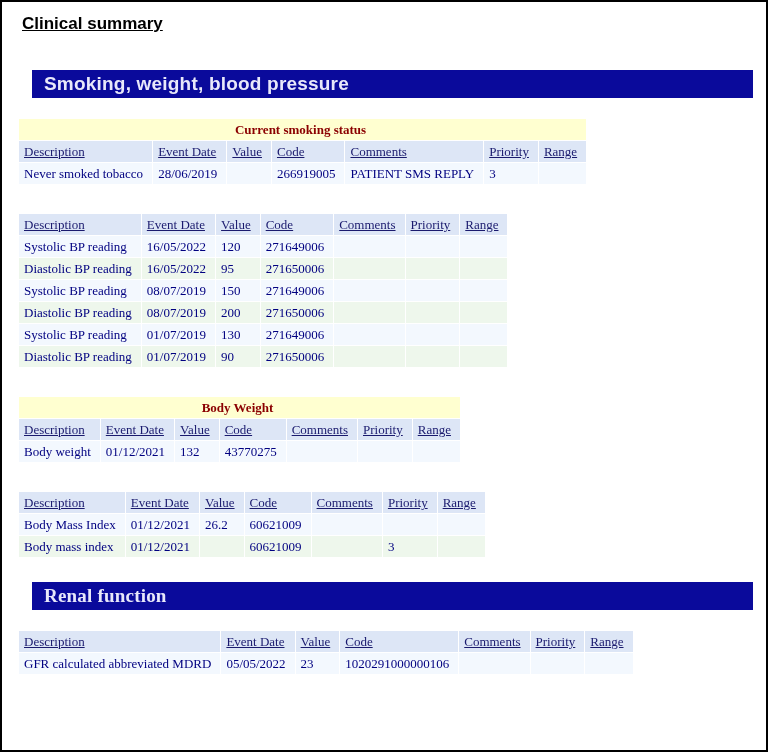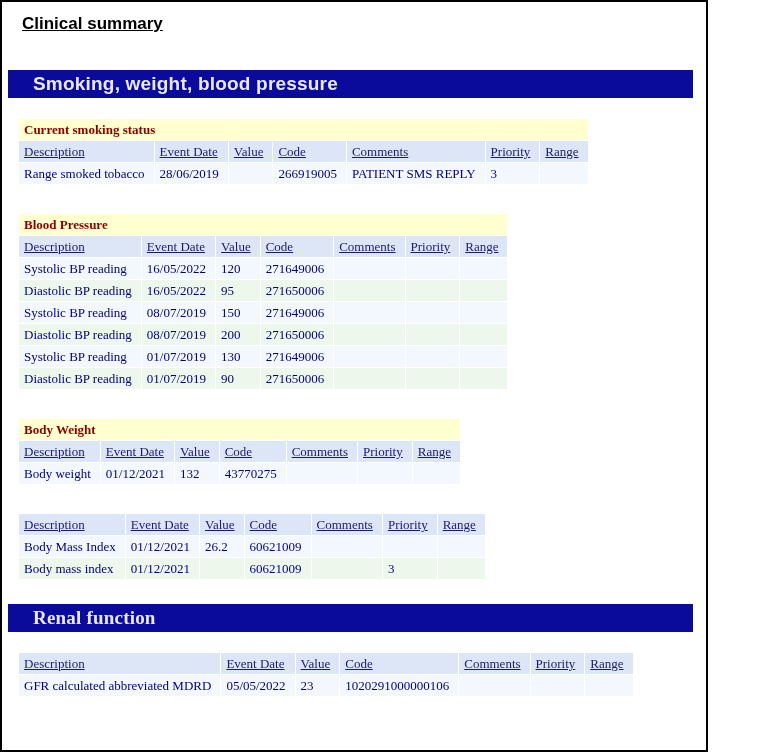--- a/index.html
+++ b/index.html
@@ -3,44 +3,44 @@
 <meta charset="utf-8">
 <style>
   html, body {
     margin: 0;
     padding: 0;
     background: #ffffff;
     font-family: "Liberation Serif", serif;
   }
   .page {
     position: relative;
-    width: 708px;
+    width: 768px;
     height: 752px;
     box-sizing: border-box;
     border: 2px solid #000000;
     background: #ffffff;
     overflow: hidden;
   }
   .page-title {
     font-family: "Liberation Sans", sans-serif;
     font-size: 17px;
     font-weight: bold;
     text-decoration: underline;
     color: #000000;
     margin: 12px 0 0 20px;
   }
   .banner {
-    margin: 36px 13px 0 6px;
+    margin: 36px 13px 0 30px;
     background: var(--banner-bg, #0a0a9b);
     color: var(--banner-text, #e8e8fa);
     font-family: "Liberation Sans", sans-serif;
     font-size: 19px;
     font-weight: bold;
     line-height: 19px;
-    padding: 4px 0 5px 25px;
+    padding: 4px 0 5px 12px;
     letter-spacing: 0.2px;
   }
   .section + .section .banner {
     margin-top: 24px;
     font-family: Liberation Serif, serif;
   }
   .obs-table {
     border-collapse: separate;
     border-spacing: 1px;
     margin: 28px 0 0 16px;
@@ -54,20 +54,21 @@
   .obs-table th, .obs-table td {
     padding: 4px 9px 4px 5px;
     text-align: left;
     white-space: nowrap;
     font-weight: normal;
   }
   .title-row th {
     background: var(--title-bg, #ffffd0);
     color: var(--title-text, #8b0000);
     font-weight: bold;
+    text-align: center;
   }
   .header-row th {
     background: var(--header-bg, #dde6f6);
     color: var(--header-text, #1a1a6e);
     text-decoration: underline;
   }
   .obs-table tbody td {
     color: var(--data-text, #000080);
   }
   .obs-table tbody tr:nth-child(odd) td {
@@ -96,36 +97,33 @@
                 <th>Event Date</th>
                 <th>Value</th>
                 <th>Code</th>
                 <th>Comments</th>
                 <th>Priority</th>
                 <th>Range</th>
               </tr>
     </thead>
     <tbody>
               <tr>
-                <td>Range smoked tobacco</td>
+                <td>Never smoked tobacco</td>
                 <td>28/06/2019</td>
                 <td></td>
                 <td>266919005</td>
                 <td>PATIENT SMS REPLY</td>
                 <td>3</td>
                 <td></td>
               </tr>
             </tbody>
   </table>
 
   <table class="obs-table">
     <thead>
-      <tr class="title-row">
-        <th class="table-title" colspan="7">Blood Pressure</th>
-      </tr>
       <tr class="header-row">
                 <th>Description</th>
                 <th>Event Date</th>
                 <th>Value</th>
                 <th>Code</th>
                 <th>Comments</th>
                 <th>Priority</th>
                 <th>Range</th>
               </tr>
     </thead>

